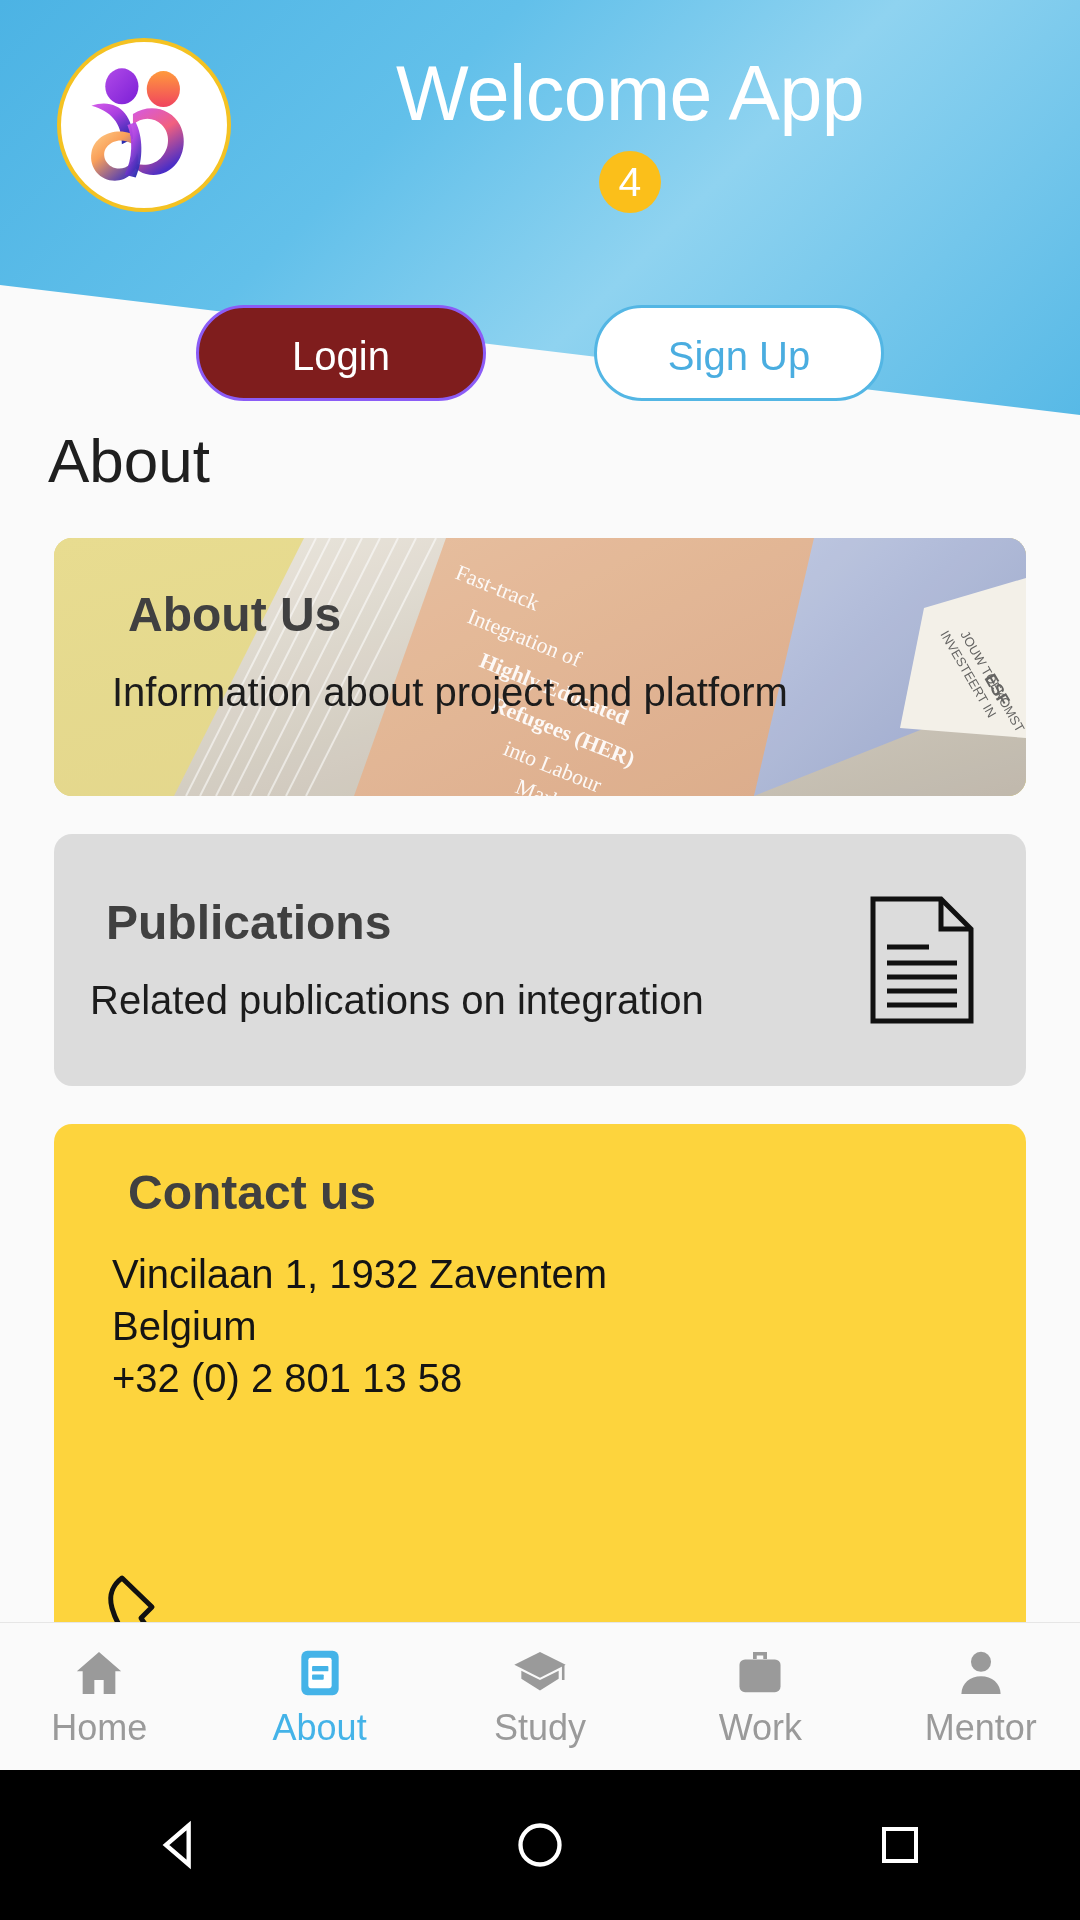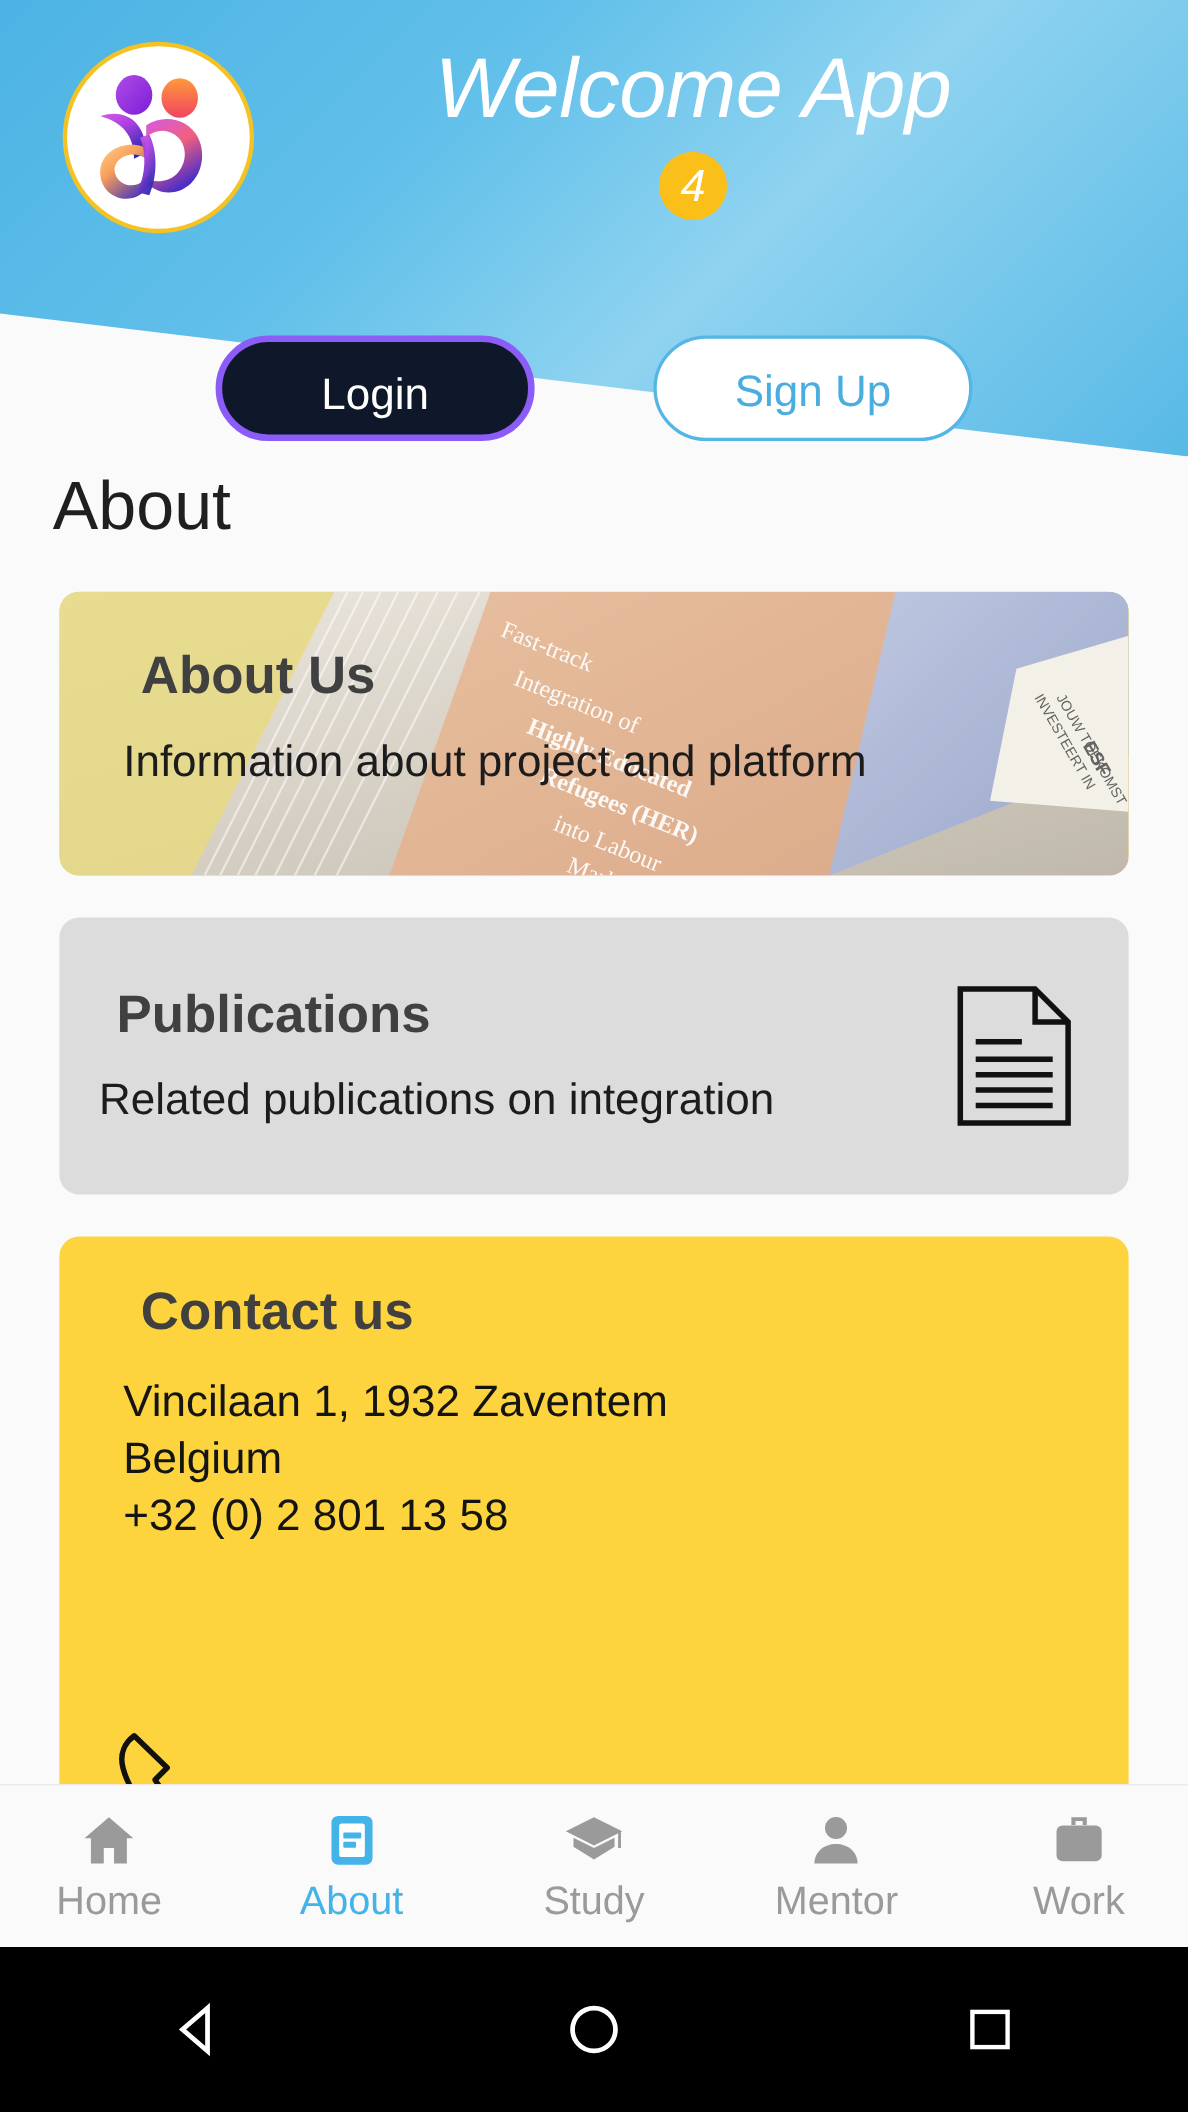--- a/index.html
+++ b/index.html
@@ -45,25 +45,24 @@
     background: #ffffff;
     border: 4px solid #f4c222;
     z-index: 4;
     overflow: hidden;
   }
   .logo-circle svg { display: block; width: 100%; height: 100%; }
 
   .title-block {
     position: absolute;
     left: 250px;
-    top: 32px;
+    top: 45px;
     width: 800px;
     z-index: 3;
     text-align: center;
-    font-style: italic;
   }
   .app-title {
     color: #ffffff;
     font-size: 77px;
     font-weight: 400;
     letter-spacing: -0.5px;
     line-height: 96px;
     white-space: nowrap;
     padding-right: 40px;
   }
@@ -108,23 +107,23 @@
   .auth-btn {
     width: 290px;
     height: 96px;
     border-radius: 48px;
     font-size: 40px;
     line-height: 96px;
     text-align: center;
     cursor: pointer;
   }
   .auth-btn.login {
-    background: #0f172a;
+    background: #7f1d1d;
     color: #ffffff;
-    border: 6px solid #8b5cf6;
+    border: 3px solid #8b5cf6;
   }
   .auth-btn.signup {
     background: #ffffff;
     color: #4aade0;
     border: 3px solid #53b6e4;
   }
 
   
   .page-title {
     position: absolute;
@@ -458,35 +457,35 @@
           <path d="M4 11 L12 15 L20 11 L20 14.5 L12 19.5 L4 14.5 Z"></path>
           <rect x="21.4" y="8.5" width="1.1" height="6.5"></rect>
         </svg>
       </div>
       <div class="nav-label">Study</div>
     </div>
 
     <div class="nav-item">
       <div class="nav-icon">
         <svg width="56" height="56" viewBox="0 0 24 24" fill="#9a9a9a">
-          <circle cx="12" cy="7.2" r="4.3"></circle>
-          <path d="M3.6 21 C3.6 16.4 7.4 13.4 12 13.4 C16.6 13.4 20.4 16.4 20.4 21 Z"></path>
-        </svg>
-      </div>
-      <div class="nav-label">Mentor</div>
+          <path d="M9 3 H15 V6 H13.4 V4.5 H10.6 V6 H9 Z"></path>
+          <rect x="3.2" y="6.2" width="17.6" height="14" rx="2.4"></rect>
+        </svg>
+      </div>
+      <div class="nav-label">Work</div>
     </div>
 
     <div class="nav-item">
       <div class="nav-icon">
         <svg width="56" height="56" viewBox="0 0 24 24" fill="#9a9a9a">
-          <path d="M9 3 H15 V6 H13.4 V4.5 H10.6 V6 H9 Z"></path>
-          <rect x="3.2" y="6.2" width="17.6" height="14" rx="2.4"></rect>
-        </svg>
-      </div>
-      <div class="nav-label">Work</div>
+          <circle cx="12" cy="7.2" r="4.3"></circle>
+          <path d="M3.6 21 C3.6 16.4 7.4 13.4 12 13.4 C16.6 13.4 20.4 16.4 20.4 21 Z"></path>
+        </svg>
+      </div>
+      <div class="nav-label">Mentor</div>
     </div>
   </div>
 
   <div class="sysbar">
     <div class="sysbtn">
       <svg width="52" height="52" viewBox="0 0 24 24">
           <path d="M16 3 L5.5 12 L16 21 Z" fill="none" stroke="#ffffff" stroke-width="2"></path>
         </svg>
     </div>
     <div class="sysbtn">

